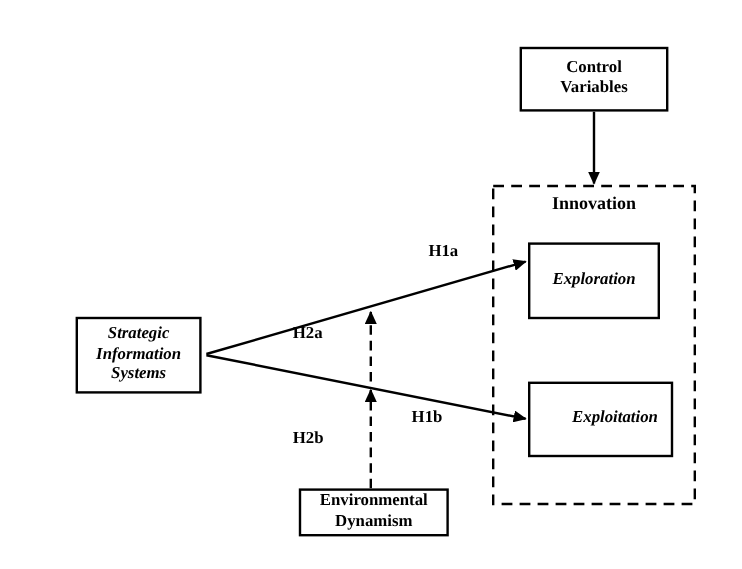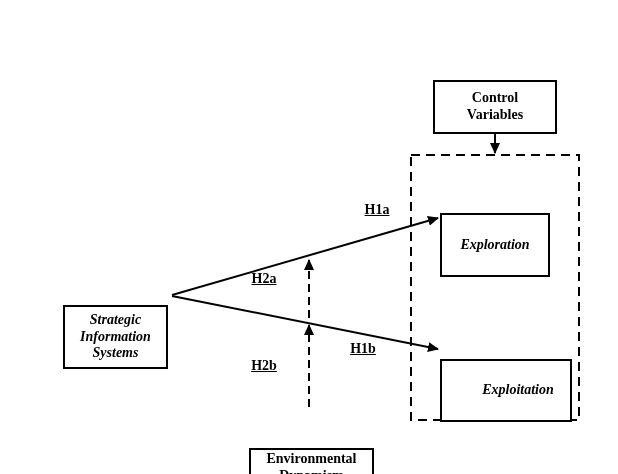--- a/index.html
+++ b/index.html
@@ -29,46 +29,44 @@
     background: #ffffff;
     display: flex;
     align-items: center;
     justify-content: center;
     text-align: center;
     font-weight: bold;
     font-size: 14px;
     line-height: 1.2;
     white-space: pre-line;
     box-sizing: border-box;
-    margin-top: 41px;
   }
   .node.italic {
     font-style: italic;
   }
   #box-control-variables  { left: 433px; top: 39px;  width: 124px; height: 54px; }
   #box-sis                { left: 63px;  top: 264px; width: 105px; height: 64px; }
-  #box-exploration        { left: 440px; top: 172px; width: 110px; height: 64px; }
-  #box-exploitation       { left: 440px; top: 318px; width: 132px; height: 63px; padding-left: 24px; }
+  #box-exploration        { left: 440px; top: 202px; width: 110px; height: 64px; }
+  #box-exploitation       { left: 440px; top: 318px; width: 121px; height: 63px; padding-left: 24px; }
   #box-env-dynamism       { left: 249px; top: 407px; width: 125px; height: 40px; }
   .group-title {
     position: absolute;
     left: 411px;
     top: 162px;
     width: 168px;
     text-align: center;
     font-weight: bold;
     font-size: 15px;
   }
   .path-label {
     position: absolute;
     font-weight: bold;
     font-size: 14px;
     width: 40px;
-    text-align: center;
-    text-decoration: underline;
+    text-align: left;
   }
   #label-h1a { left: 357px; top: 202px; }
   #label-h2a { left: 244px; top: 271px; }
   #label-h2b { left: 244px; top: 358px; }
   #label-h1b { left: 343px; top: 341px; }
 </style>
 </head>
 <body>
 
 <div id="canvas">
@@ -85,20 +83,21 @@
     <line x1="495" y1="93" x2="495" y2="153" stroke="#000000" stroke-width="2" marker-end="url(#arrowhead)"></line>
 
     <line x1="172" y1="295" x2="438" y2="218" stroke="#000000" stroke-width="2" marker-end="url(#arrowhead)"></line>
 
     <line x1="172" y1="296" x2="438" y2="349" stroke="#000000" stroke-width="2" marker-end="url(#arrowhead)"></line>
 
     <line x1="309" y1="407" x2="309" y2="325" stroke="#000000" stroke-width="2" stroke-dasharray="8 5" marker-end="url(#arrowhead)"></line>
     <line x1="309" y1="318" x2="309" y2="260" stroke="#000000" stroke-width="2" stroke-dasharray="8 5" marker-end="url(#arrowhead)"></line>
   </svg>
 
+  <div class="group-title">Innovation</div>
 
   <div id="box-control-variables" class="node">
     <span>Control
 Variables</span>
   </div>
 
   <div id="box-sis" class="node italic">
     <span>Strategic
 Information
 Systems</span>

